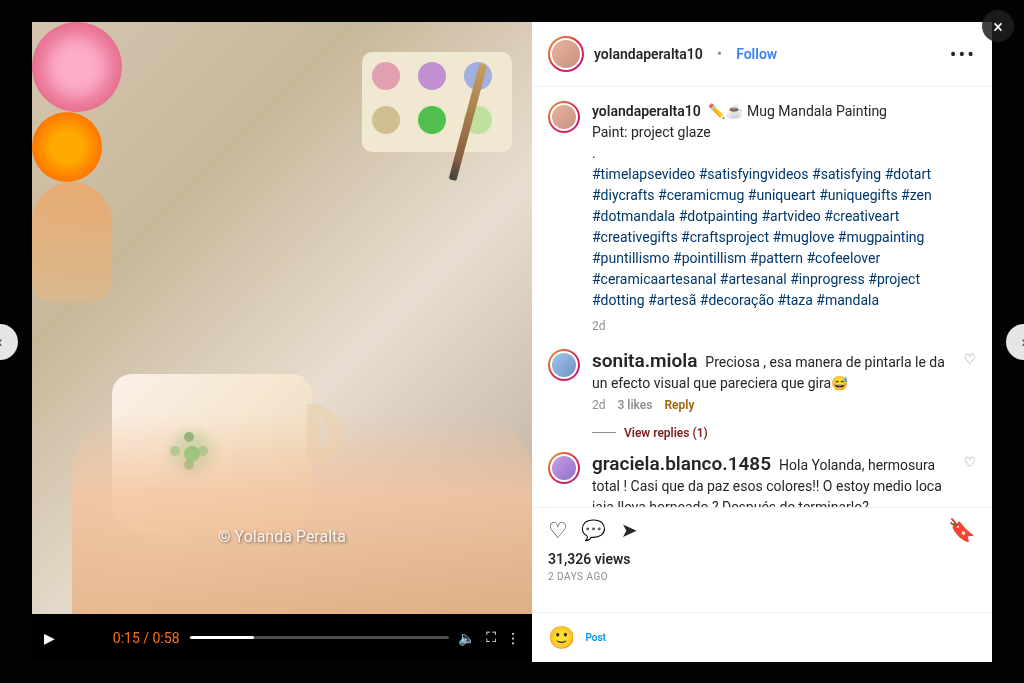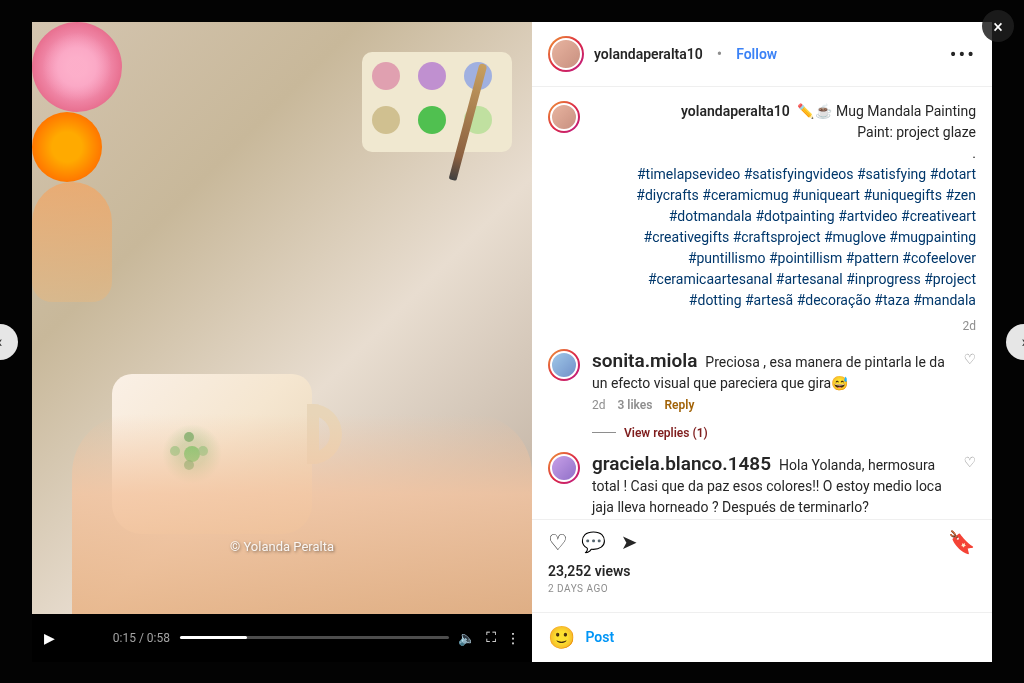--- a/index.html
+++ b/index.html
@@ -142,25 +142,25 @@
       left: 40px;
       right: 0;
       height: 200px;
       background: linear-gradient(180deg, transparent, #f4c4a0 40%, #e8b080 100%);
       border-radius: 60px 60px 0 0;
       opacity: 0.8;
     }
 
     .copyright-text {
       position: absolute;
-      bottom: 60px;
+      bottom: 68px;
       left: 50%;
       transform: translateX(-50%);
       color: rgba(255,255,255,0.9);
-      font-size: 13px;
+      font-size: 16px;
       white-space: nowrap;
       text-shadow: 1px 1px 3px rgba(0,0,0,0.5);
     }
 
     
     .video-controls {
       position: absolute;
       bottom: 0;
       left: 0;
       right: 0;
@@ -172,22 +172,22 @@
       gap: 10px;
     }
 
     .play-btn {
       color: #fff;
       font-size: 14px;
       cursor: pointer;
     }
 
     .time-display {
-      color: #a3a3a3;
-      font-size: 12px;
+      color: #f97316;
+      font-size: 14px;
       white-space: nowrap;
       padding-left: 48px;
     }
 
     .progress-bar-container {
       flex: 1;
       height: 3px;
       background: rgba(255,255,255,0.3);
       border-radius: 2px;
       position: relative;
@@ -340,21 +340,20 @@
 
     .avatar-sm-2 .avatar-sm-inner {
       background: linear-gradient(135deg, #a0c8e8 0%, #7090c8 100%);
     }
     .avatar-sm-3 .avatar-sm-inner {
       background: linear-gradient(135deg, #c8a0e8 0%, #9070c8 100%);
     }
 
     .caption-content {
       flex: 1;
-      text-align: right;
     }
 
     .caption-username {
       font-weight: 600;
       font-size: 14px;
       color: #262626;
       margin-right: 4px;
     }
 
     .caption-text {
@@ -479,21 +478,21 @@
       font-size: 14px;
       color: #262626;
       margin-bottom: 4px;
     }
 
     .post-date {
       font-size: 10px;
       color: #8e8e8e;
       text-transform: uppercase;
       letter-spacing: 0.5px;
-      margin-bottom: 12px;
+      margin-bottom: 24px;
     }
 
     
     .comment-input-area {
       display: flex;
       align-items: center;
       padding: 12px 16px;
       border-top: 1px solid #efefef;
       gap: 10px;
     }
@@ -508,21 +507,21 @@
     .comment-input {
       flex: 1;
       border: none;
       outline: none;
       font-size: 14px;
       color: #8e8e8e;
       background: transparent;
     }
 
     .post-comment-btn {
-      font-size: 14px;
+      font-size: 10px;
       font-weight: 600;
       color: #0095f6;
       cursor: pointer;
     }
   </style>
 </head>
 <body>
 
 <div class="overlay-bg">
 
@@ -668,21 +667,21 @@
 
         </div>
 
         <div class="actions-bar">
           <div class="action-icons">
             <span class="action-icon">♡</span>
             <span class="action-icon" style="font-size:20px;">💬</span>
             <span class="action-icon" style="font-size: 20px; cursor: pointer; color: rgb(38, 38, 38);">➤</span>
             <span class="action-icon action-icon-save">🔖</span>
           </div>
-          <div class="views-count">23,252 views</div>
+          <div class="views-count">31,326 views</div>
           <div class="post-date">2 DAYS AGO</div>
         </div>
 
         <div class="comment-input-area">
           <span class="emoji-btn">🙂</span>
           <span class="post-comment-btn">Post</span>
         </div>
 
       </div>
     </div>

